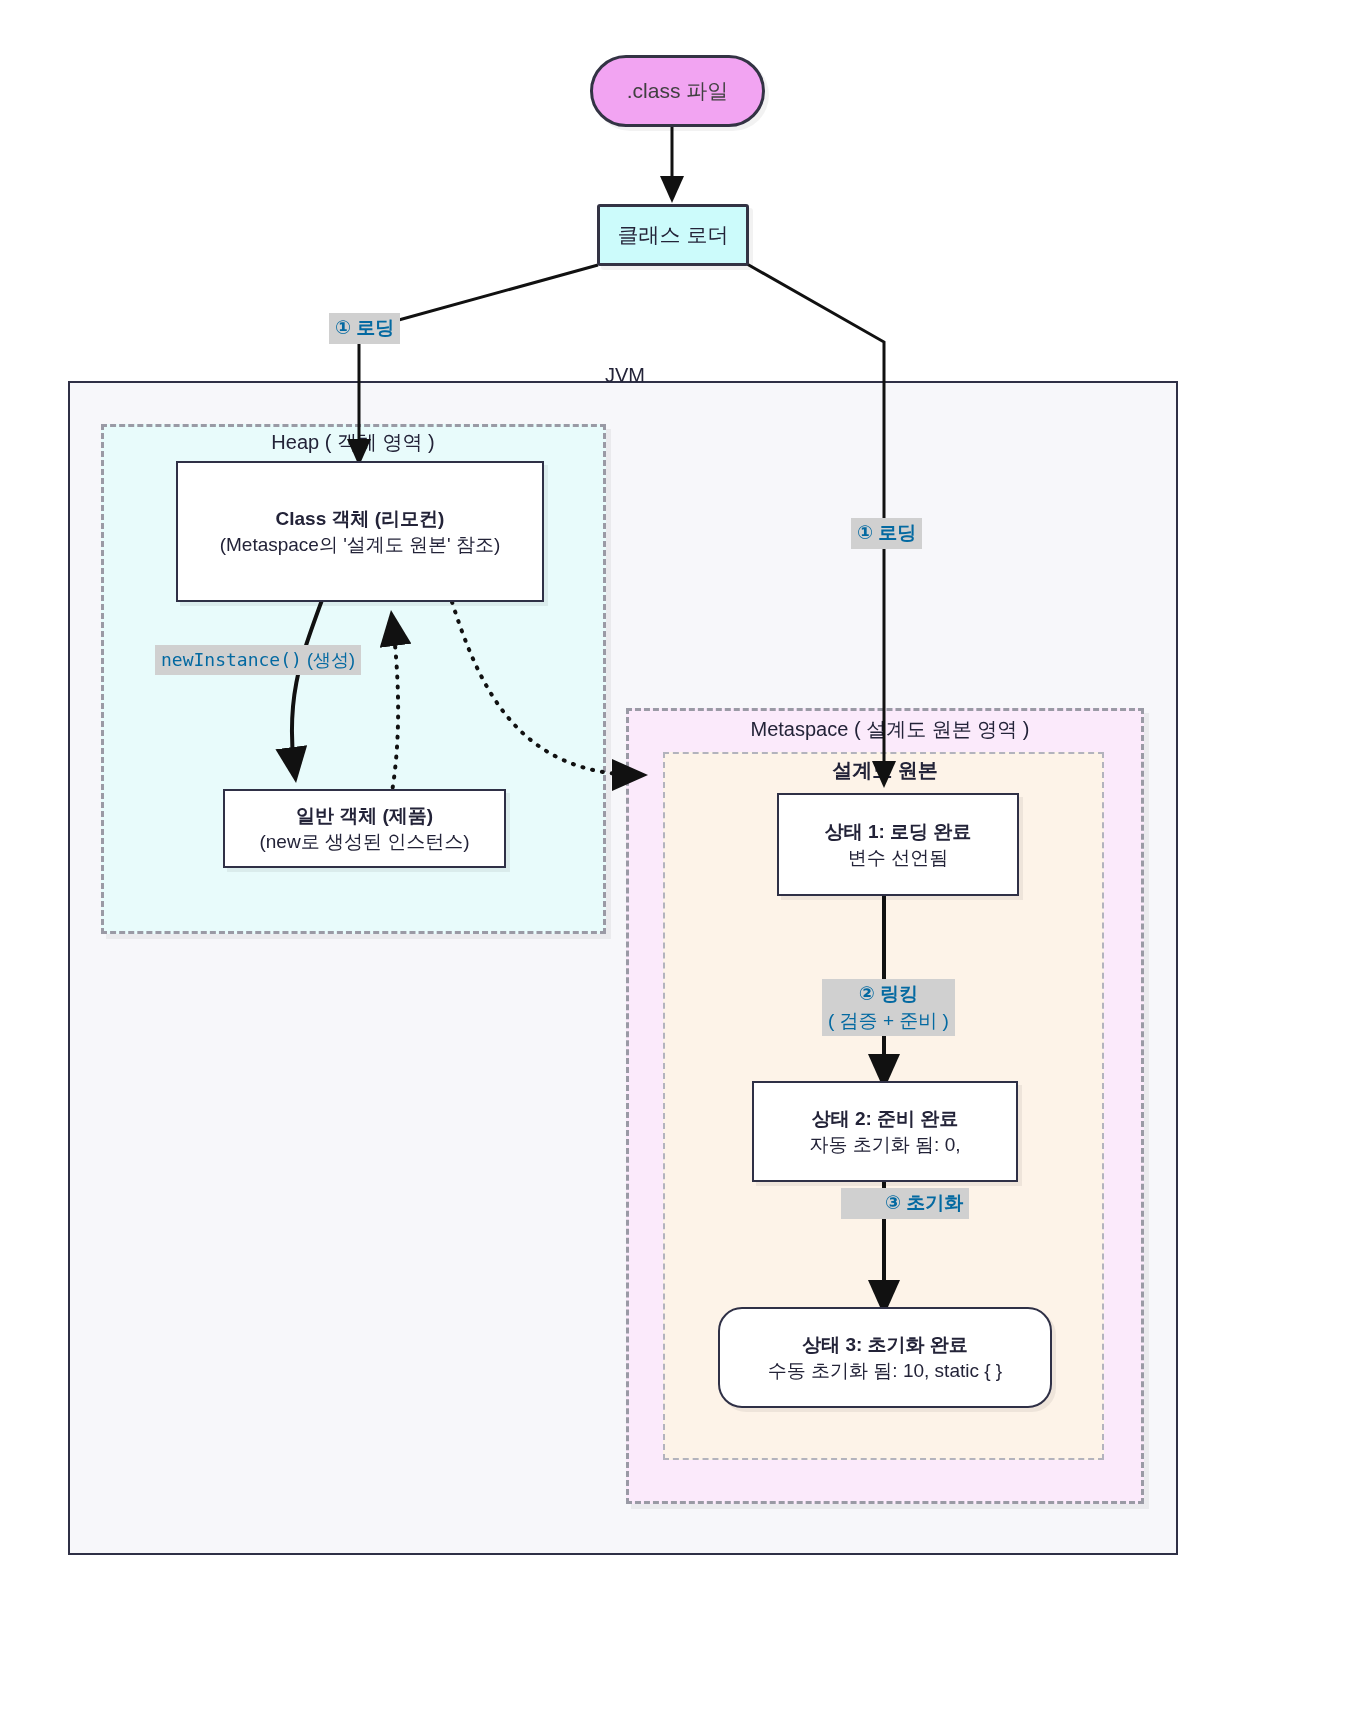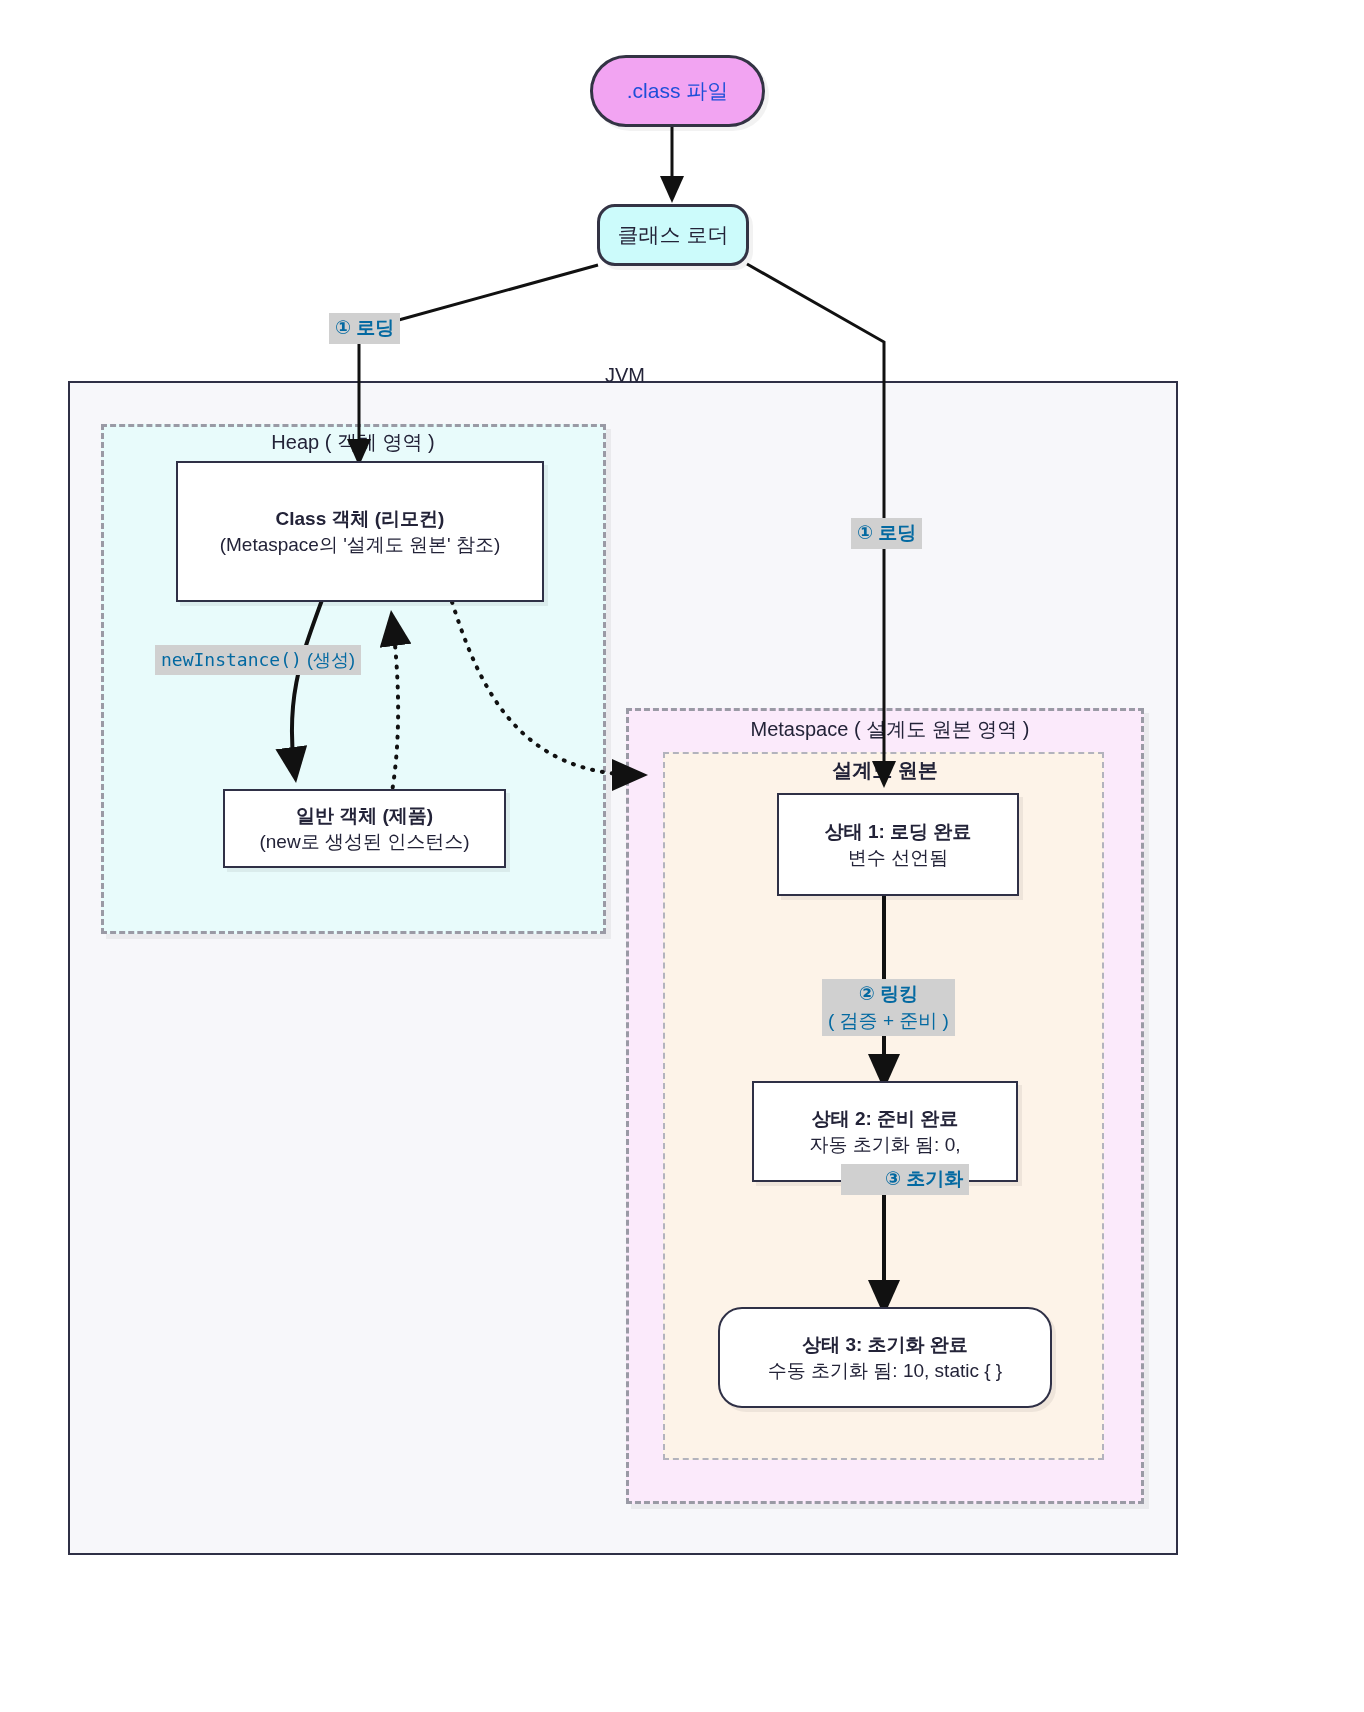--- a/index.html
+++ b/index.html
@@ -42,32 +42,32 @@
 
   
   .stadium {
     position: absolute;
     display: flex;
     align-items: center;
     justify-content: center;
     border: 3px solid #333344;
     border-radius: 999px;
     font-size: 21px;
-    color: #1d4ed8;
+    color: #404040;
     box-shadow: 4px 4px 0 rgba(0,0,0,0.05);
   }
   .stadium.pink { background: #f2a4f2; }
 
   .rounded {
     position: absolute;
     display: flex;
     align-items: center;
     justify-content: center;
     border: 3px solid #333344;
-    border-radius: 18px;
+    border-radius: 3px;
     font-size: 21px;
     color: #232338;
     background: #ccfbfb;
     box-shadow: 4px 4px 0 rgba(0,0,0,0.05);
   }
 
   
   .cluster {
     position: absolute;
     border: 2px solid #2f3046;
@@ -193,15 +193,15 @@
 
   <div class="edge-label bold" style="left:851px; top:518px;">① 로딩</div>
 
   <div class="edge-label mono" style="left:155px; top:645px;"><span>newInstance()</span><span class="kr"> (생성)</span></div>
 
   <div class="edge-label bold" style="left:822px; top:979px;">
     <span>② 링킹</span>
     <span class="sub">( 검증 + 준비 )</span>
   </div>
 
-  <div class="edge-label bold" style="left:841px; top:1164px;padding-left:44px;">③ 초기화</div>
+  <div class="edge-label bold" style="left:841px; top:1188px;padding-left:44px;">③ 초기화</div>
 
 </div>
 
 </body></html>

